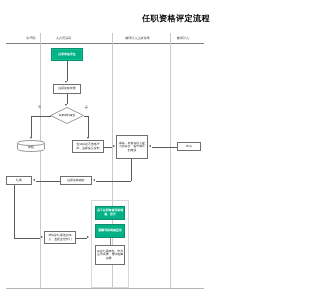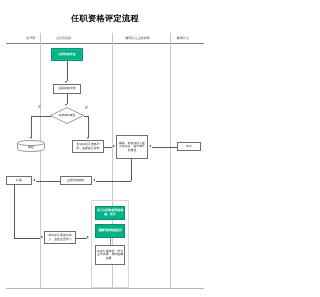--- a/index.html
+++ b/index.html
@@ -20,21 +20,21 @@
     height: 297px;
     background: #ffffff;
   }
 
   
   .title {
     position: absolute;
     left: 0;
     top: 13px;
     width: 210px;
-    text-align: center;
+    text-align: right;
     font-size: 8.2px;
     font-weight: bold;
     letter-spacing: 0.3px;
     color: #000;
   }
 
   
   .lane-head {
     position: absolute;
     top: 33px;

